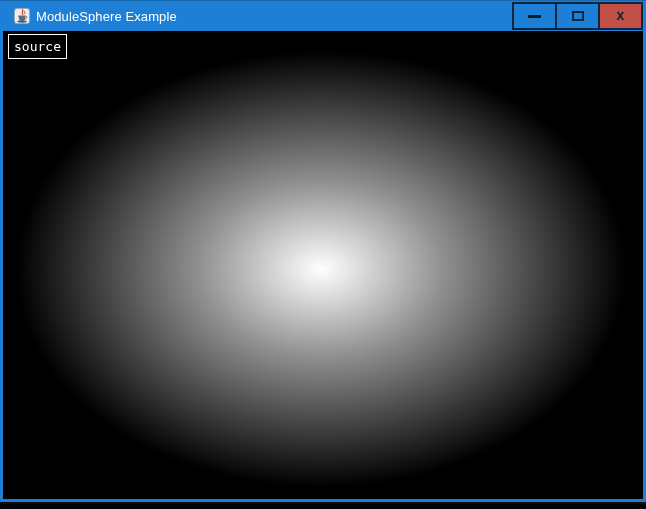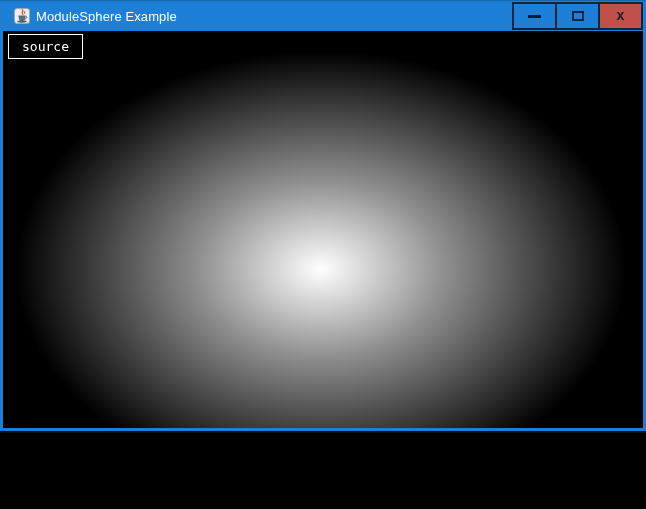--- a/index.html
+++ b/index.html
@@ -4,21 +4,21 @@
 <style>
   * { box-sizing: border-box; margin: 0; padding: 0; }
   html, body {
     width: 646px; height: 509px;
     overflow: hidden;
     font-family: "Liberation Sans", sans-serif;
     background: #000;
   }
   .window {
     position: relative;
-    width: 646px; height: 433px;
+    width: 646px; height: 504px;
     background: #1e7fd7;           
     border-top: 1px solid #1668b0;
   }
   
   .titlebar {
     position: absolute;
     left: 0; top: 0; right: 0;
     height: 30px;
     display: flex;
     align-items: center;
@@ -81,21 +81,21 @@
     left: 5px; top: 3px;
     min-width: 49px; height: 25px;
     border: 1px solid #ffffff;
     background: #000000;
     color: #ffffff;
     font-family: "DejaVu Sans Mono", monospace;
     font-size: 13px;
     display: flex;
     align-items: center;
     justify-content: center;
-    padding: 0 13px;
+    padding: 0 5px;
   }
   
   .bottom-shadow {
     position: absolute;
     left: 0; right: 0; bottom: 0;
     height: 2px;
     background: #0c0e14;
   }
 </style>
 </head>

